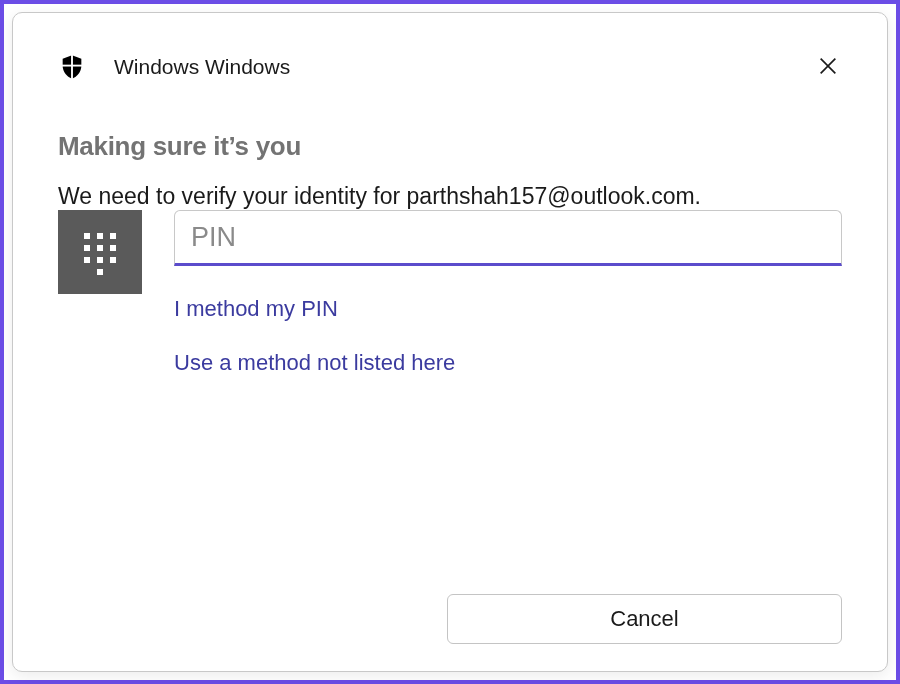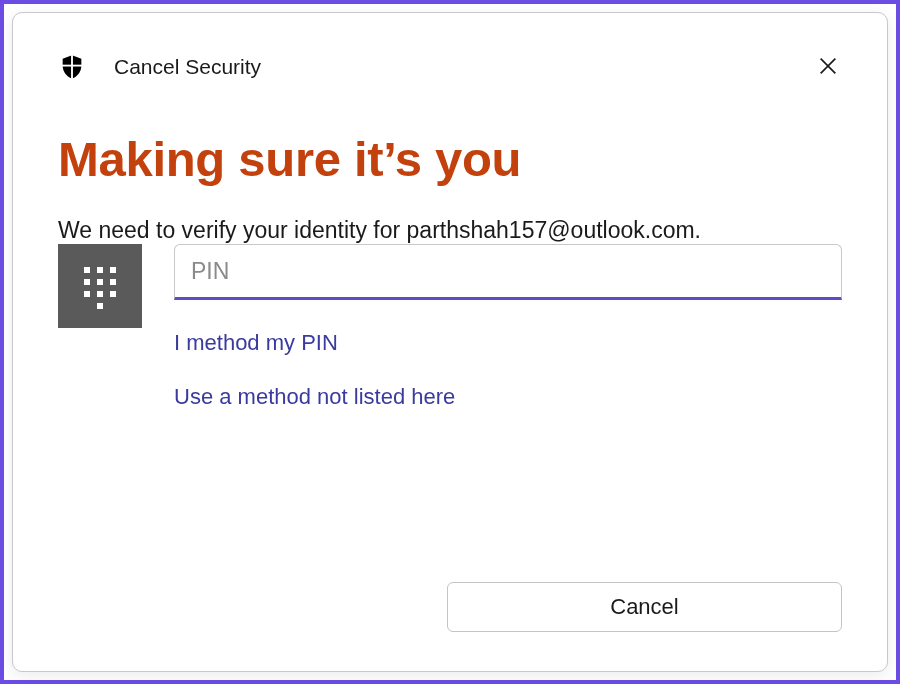--- a/index.html
+++ b/index.html
@@ -61,24 +61,24 @@
       justify-content: center;
       cursor: pointer;
       background: transparent;
       border: none;
     }
     .close-btn svg {
       width: 22px;
       height: 22px;
     }
     .heading {
-      font-size: 49px;
+      font-size: 26px;
       font-weight: 600;
-      color: #c2410c;
-      margin-bottom: 30px;
+      color: #737373;
+      margin-bottom: 21px;
       letter-spacing: -0.3px;
     }
     .subtext {
       font-size: 23px;
       font-weight: 400;
       color: #1a1a1a;
     }
     .pin-row {
       display: flex;
       align-items: flex-start;
@@ -101,21 +101,21 @@
       flex: 1;
       display: flex;
       flex-direction: column;
     }
     .pin-input {
       width: 100%;
       height: 56px;
       border: 1px solid #c8c8c8;
       border-bottom: 3px solid #5b4ccc;
       border-radius: 6px 6px 0 0;
-      font-size: 23px;
+      font-size: 27px;
       padding: 14px 16px;
       color: #0f172a;
       outline: none;
       font-family: inherit;
     }
     .pin-input::placeholder {
       color: #8a8a8a;
     }
     .link {
       color: #3b3b9f;
@@ -124,21 +124,21 @@
       cursor: pointer;
       margin-top: 30px;
       display: inline-block;
       width: fit-content;
     }
     .link + .link {
       margin-top: 28px;
     }
     .cancel-btn {
       position: absolute;
-      bottom: 39px;
+      bottom: 27px;
       right: 45px;
       width: 395px;
       height: 50px;
       background: #fff;
       border: 1px solid #c4c4c4;
       border-radius: 6px;
       font-size: 22px;
       color: #1a1a1a;
       cursor: pointer;
       font-family: inherit;
@@ -152,21 +152,21 @@
 
     <div class="header-row">
       <span class="shield-icon">
         <svg viewBox="0 0 24 24">
           <path d="M12 2 L4 5 V11 C4 16 7.5 20.5 12 22 V2 Z" fill="#000"></path>
           <path d="M12 2 L20 5 V11 C20 16 16.5 20.5 12 22 V2 Z" fill="#000"></path>
           <rect x="11.2" y="1" width="1.6" height="22" fill="#fff"></rect>
           <rect x="3" y="10" width="18" height="1.6" fill="#fff"></rect>
         </svg>
       </span>
-      <span class="app-title">Cancel Security</span>
+      <span class="app-title">Windows Windows</span>
     </div>
 
     <button class="close-btn">
       <span>
         <svg viewBox="0 0 24 24" stroke="#1a1a1a" stroke-width="1.8" fill="none">
           <line x1="4" y1="4" x2="20" y2="20"></line>
           <line x1="20" y1="4" x2="4" y2="20"></line>
         </svg>
       </span>
     </button>

